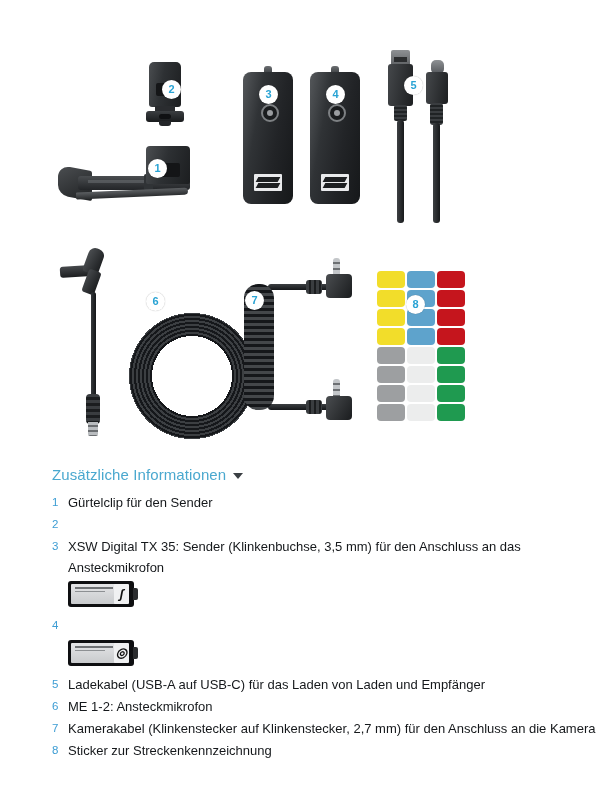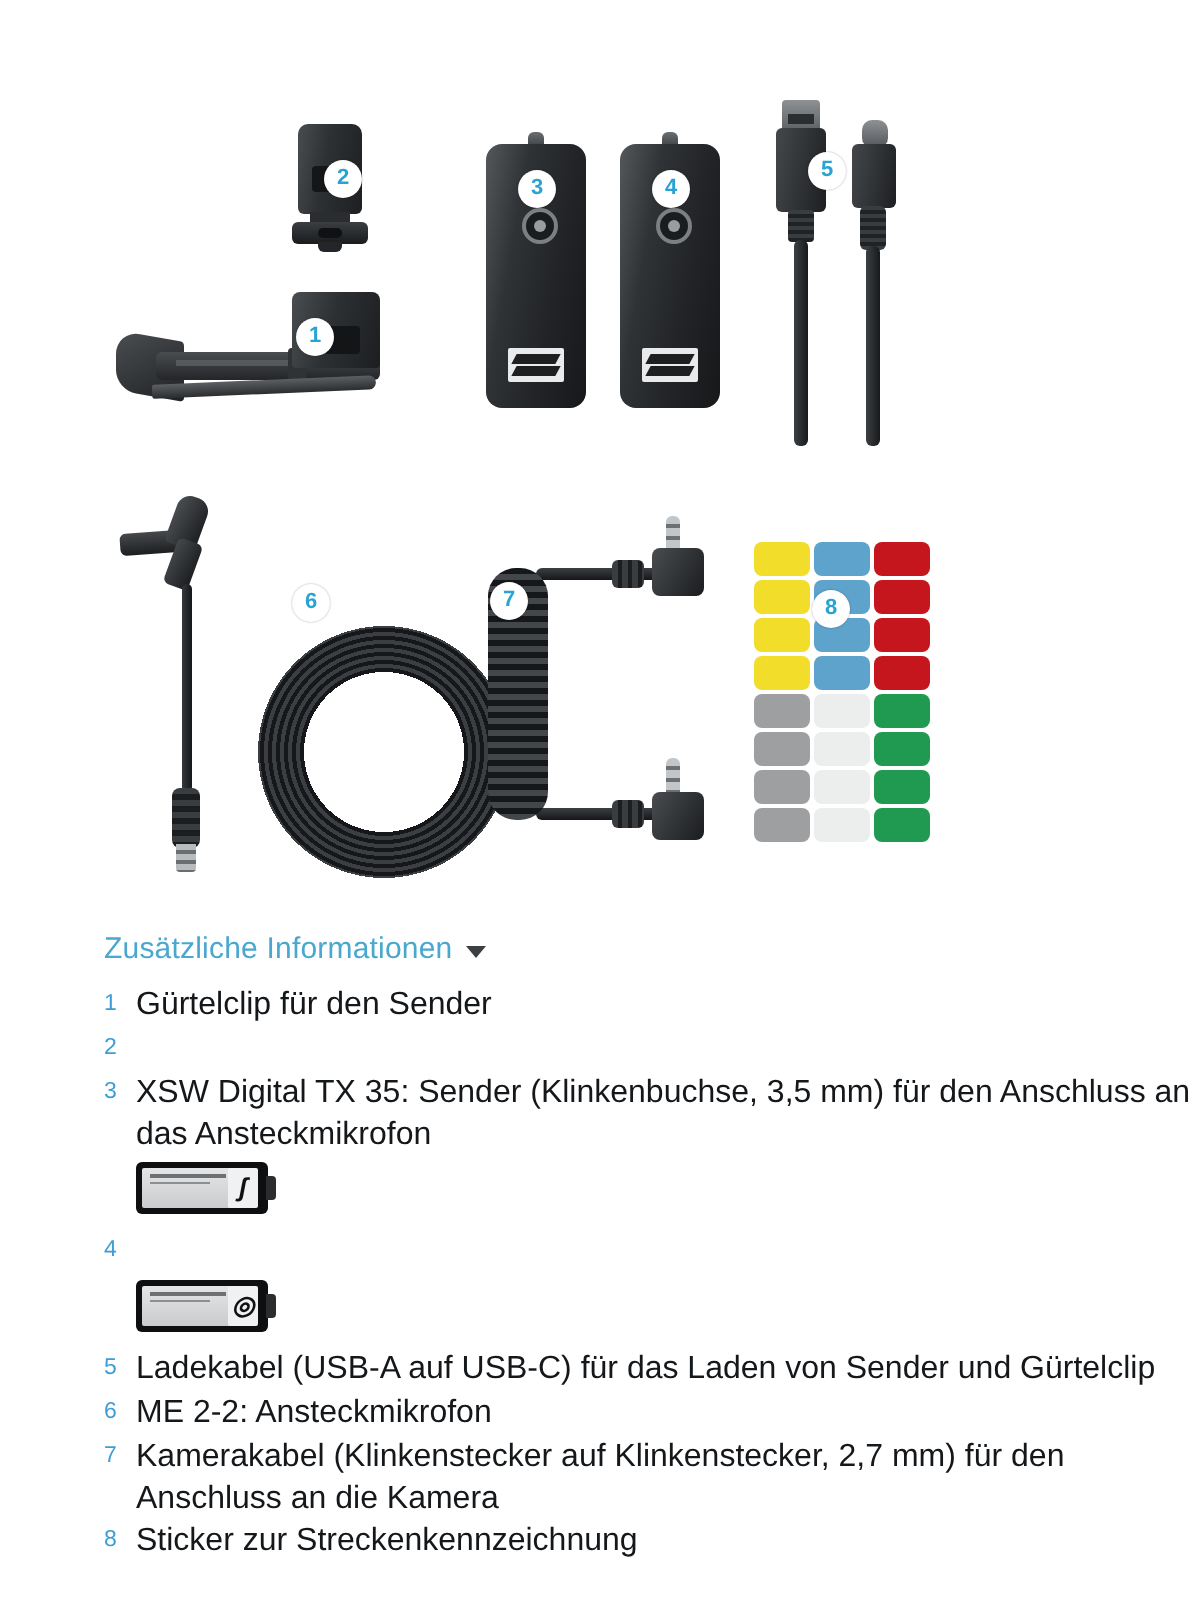--- a/index.html
+++ b/index.html
@@ -318,21 +318,21 @@
     min-height: 22px;
   }
   .info-num {
     width: 16px;
     flex: 0 0 16px;
     font-size: 11.5px;
     color: #3d9dd4;
     line-height: 21px;
   }
   .info-text {
-    font-size: 16px;
+    font-size: 13px;
     color: #15181b;
     line-height: 21px;
   }
 
   
   .thumb-wrap { padding: 3px 0 8px 68px; }
   .thumb {
     position: relative;
     width: 66px; height: 26px;
     background: #0e0f11;
@@ -510,27 +510,27 @@
           <div class="thumb">
             <div class="screen"></div>
             <div class="glyph">◎</div>
             <div class="nub"></div>
           </div>
         </div>
       </li>
       <li>
         <div class="info-row">
           <span class="info-num">5</span>
-          <span class="info-text">Ladekabel (USB-A auf USB-C) für das Laden von Sender und Gürtelclip</span>
+          <span class="info-text">Ladekabel (USB-A auf USB-C) für das Laden von Laden und Empfänger</span>
         </div>
       </li>
       <li>
         <div class="info-row">
           <span class="info-num">6</span>
-          <span class="info-text">ME 2-2: Ansteckmikrofon</span>
+          <span class="info-text">ME 1-2: Ansteckmikrofon</span>
         </div>
       </li>
       <li>
         <div class="info-row">
           <span class="info-num">7</span>
           <span class="info-text">Kamerakabel (Klinkenstecker auf Klinkenstecker, 2,7 mm) für den Anschluss an die Kamera</span>
         </div>
       </li>
       <li>
         <div class="info-row">

